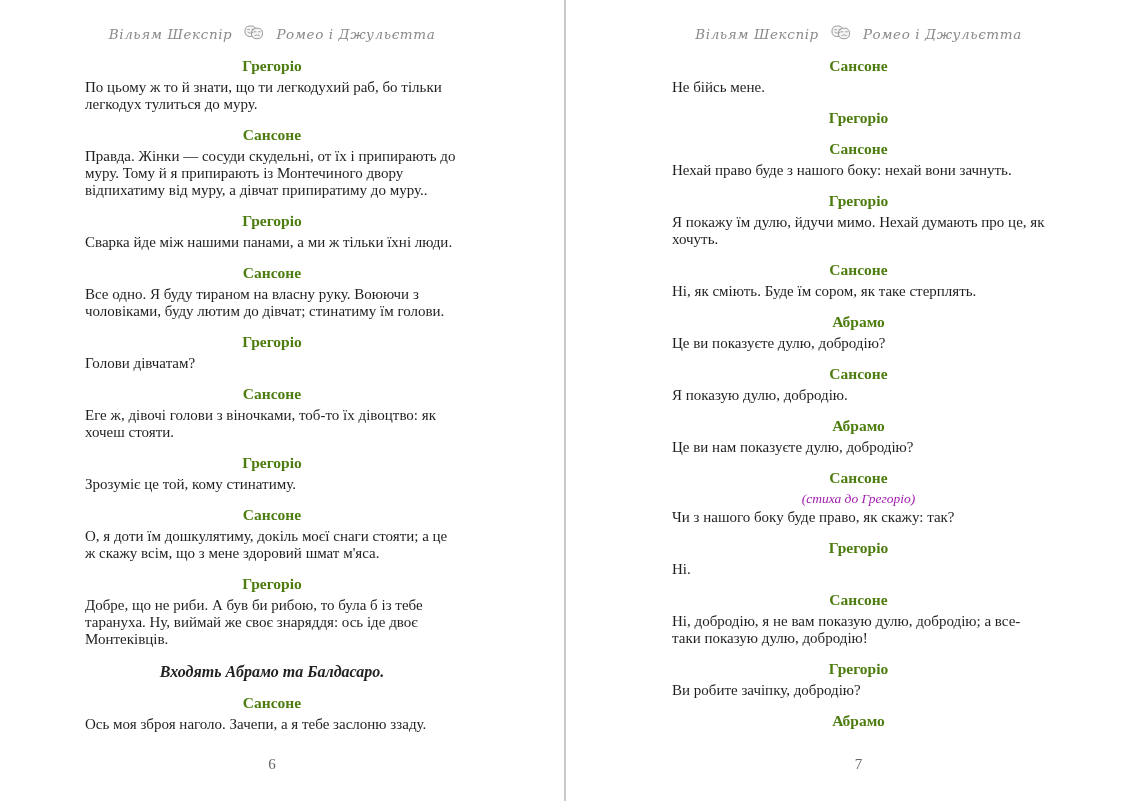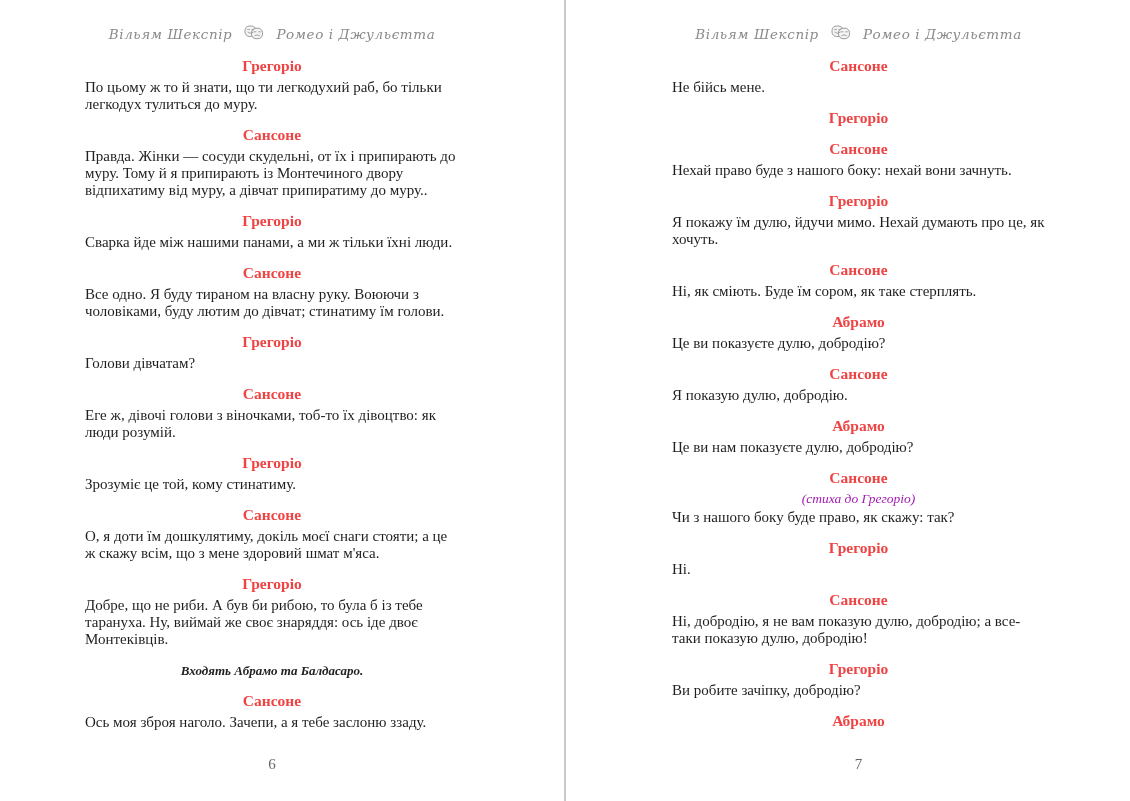--- a/index.html
+++ b/index.html
@@ -52,36 +52,36 @@
     margin-bottom: 14px;
   }
   .running-head .masks { flex: 0 0 auto; display: inline-block; }
 
   .page-body { margin-top: 0; }
 
   .speaker {
     text-align: center;
     font-weight: bold;
     font-size: 15.5px;
-    color: #ef4444;
+    color: #4d7c0f;
     margin: 13px 0 4px 0;
   }
   .page-body .speaker:first-child { margin-top: 9px; }
 
   .speech {
     font-size: 15px;
     line-height: 17px;
     margin: 0;
     color: #1f1f1f;
   }
   .stage {
     text-align: center;
     font-style: italic;
     font-weight: 600;
-    font-size: 13px;
+    font-size: 16px;
     color: #222222;
     margin: 15px 0 2px 0;
   }
   .note {
     text-align: center;
     font-style: italic;
     font-size: 13.5px;
     color: #a21caf;
     margin: 0 0 2px 0;
   }
@@ -124,21 +124,21 @@
         <p class="speech">По цьому ж то й знати, що ти легкодухий раб, бо тільки легкодух тулиться до муру.</p>
         <div class="speaker">Сансоне</div>
         <p class="speech">Правда. Жінки — сосуди скудельні, от їх і припирають до муру. Тому й я припирають із Монтечиного двору відпихатиму від муру, а дівчат припиратиму до муру..</p>
         <div class="speaker">Грегоріо</div>
         <p class="speech">Сварка йде між нашими панами, а ми ж тільки їхні люди.</p>
         <div class="speaker">Сансоне</div>
         <p class="speech">Все одно. Я буду тираном на власну руку. Воюючи з чоловіками, буду лютим до дівчат; стинатиму їм голови.</p>
         <div class="speaker">Грегоріо</div>
         <p class="speech">Голови дівчатам?</p>
         <div class="speaker">Сансоне</div>
-        <p class="speech">Еге ж, дівочі голови з віночками, тоб-то їх дівоцтво: як люди розумій.</p>
+        <p class="speech">Еге ж, дівочі голови з віночками, тоб-то їх дівоцтво: як хочеш стояти.</p>
         <div class="speaker">Грегоріо</div>
         <p class="speech">Зрозуміє це той, кому стинатиму.</p>
         <div class="speaker">Сансоне</div>
         <p class="speech">О, я доти їм дошкулятиму, докіль моєї снаги стояти; а це ж скажу всім, що з мене здоровий шмат м'яса.</p>
         <div class="speaker">Грегоріо</div>
         <p class="speech">Добре, що не риби. А був би рибою, то була б із тебе тарануха. Ну, виймай же своє знаряддя: ось іде двоє Монтеківців.</p>
         <p class="stage">Входять Абрамо та Балдасаро.</p>
         <div class="speaker">Сансоне</div>
         <p class="speech">Ось моя зброя наголо. Зачепи, а я тебе заслоню ззаду.</p>
       </div>

